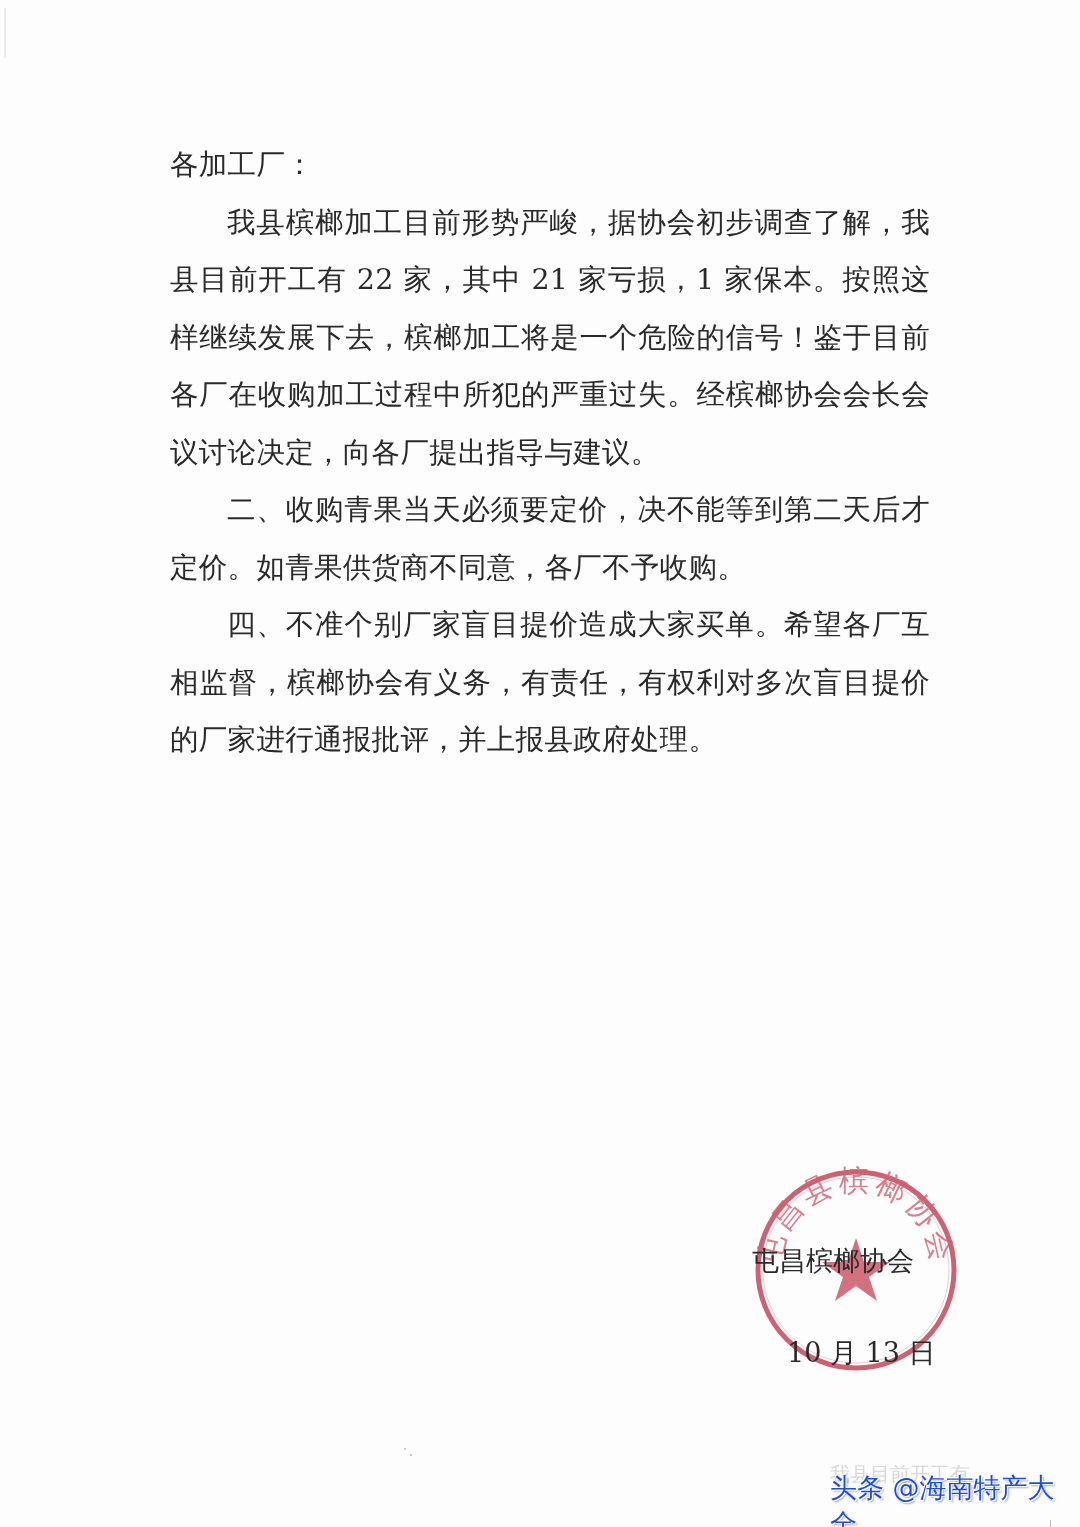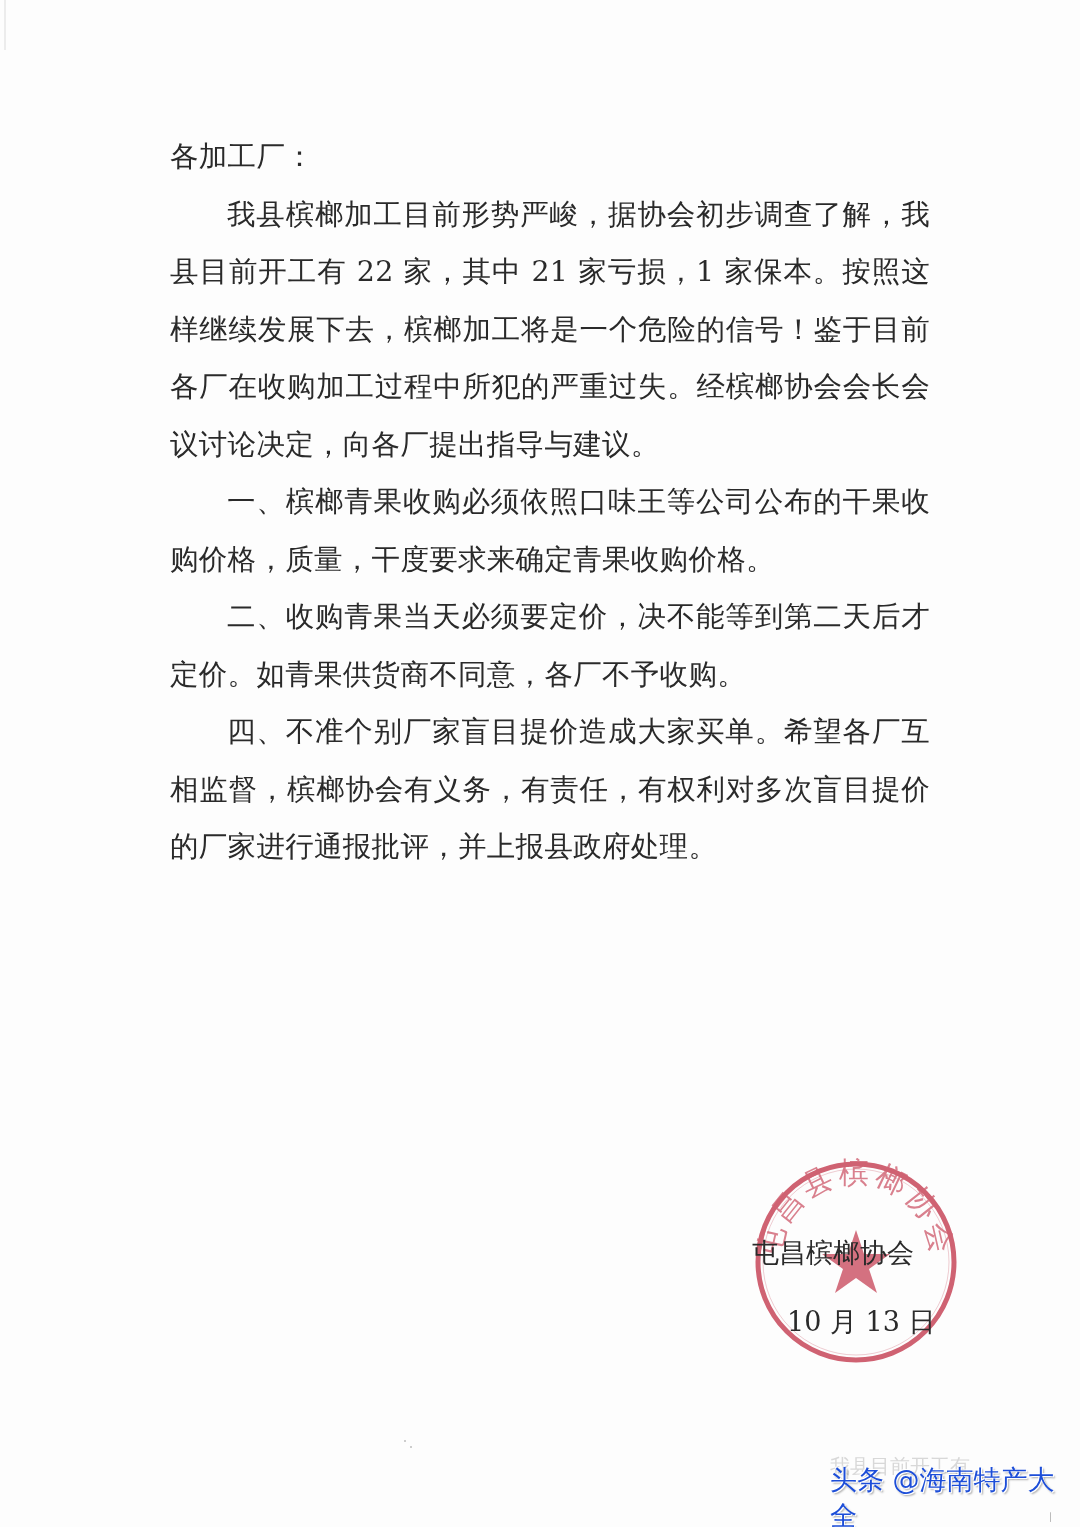--- a/index.html
+++ b/index.html
@@ -10,21 +10,21 @@
     body {
       width: 1080px;
       height: 1527px;
       position: relative;
       overflow: hidden;
       font-family: "DejaVu Serif", "Liberation Serif", serif;
       color: #2a2a2a;
     }
     .page {
       position: absolute;
-      left: 0; top: 0;
+      left: 0; top: 8px;
       width: 1080px;
       height: 1107px;
       background: #fdfdfd;
       text-decoration: underline;
     }
     .edge-mark {
       position: absolute;
       left: 4px;
       top: 0;
       width: 2px;
@@ -59,21 +59,21 @@
       color: #2a2a2a;
       z-index: 3;
     }
     .signature .org {
       display: block;
       letter-spacing: 0;
       margin-top: 40px;
     }
     .signature .date {
       display: block;
-      margin-top: 33px;
+      margin-top: 56px;
       margin-left: 35px;
     }
     .stamp {
       position: absolute;
       left: 752px;
       top: 1158px;
       width: 208px;
       height: 208px;
       z-index: 2;
       opacity: 0.85;
@@ -108,21 +108,20 @@
   </style>
 </head>
 <body>
 
 <div class="page">
   <div class="edge-mark"></div>
 
   <div class="body-text">
     <p class="salutation">各加工厂：</p>
     <p class="para">我县槟榔加工目前形势严峻，据协会初步调查了解，我县目前开工有 22 家，其中 21 家亏损，1 家保本。按照这样继续发展下去，槟榔加工将是一个危险的信号！鉴于目前各厂在收购加工过程中所犯的严重过失。经槟榔协会会长会议讨论决定，向各厂提出指导与建议。</p>
-    <p class="para">一、槟榔青果收购必须依照口味王等公司公布的干果收购价格，质量，干度要求来确定青果收购价格。</p>
     <p class="para">二、收购青果当天必须要定价，决不能等到第二天后才定价。如青果供货商不同意，各厂不予收购。</p>
     <p class="para">四、不准个别厂家盲目提价造成大家买单。希望各厂互相监督，槟榔协会有义务，有责任，有权利对多次盲目提价的厂家进行通报批评，并上报县政府处理。</p>
   </div>
 
   <svg class="stamp" viewBox="0 0 208 208" xmlns="http://www.w3.org/2000/svg">
     <defs>
       <path id="sealArc" d="M 30 118 A 76 76 0 1 1 178 118"></path>
     </defs>
     <circle cx="104" cy="104" r="98" fill="none" stroke="#c8475a" stroke-width="5"></circle>
     <circle cx="104" cy="104" r="93" fill="none" stroke="#d98a96" stroke-width="1" opacity="0.5"></circle>

